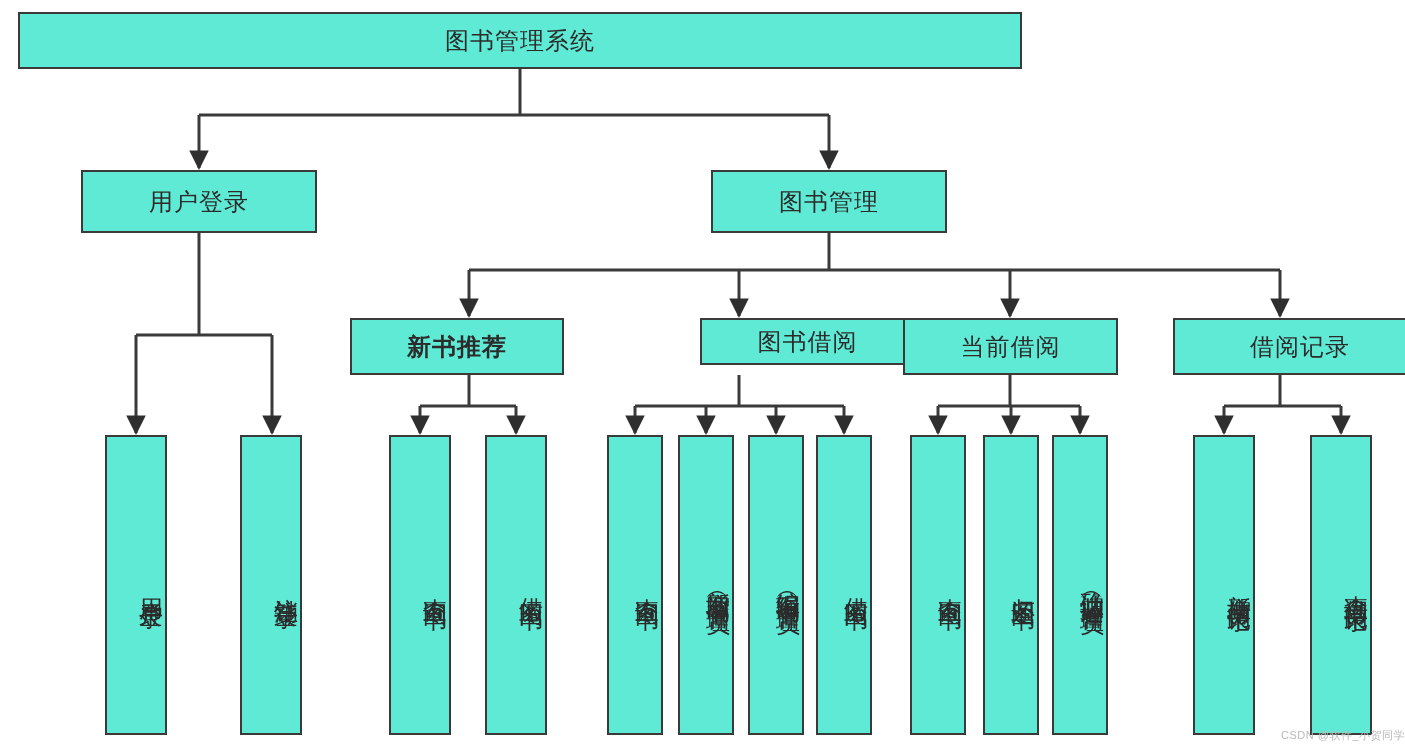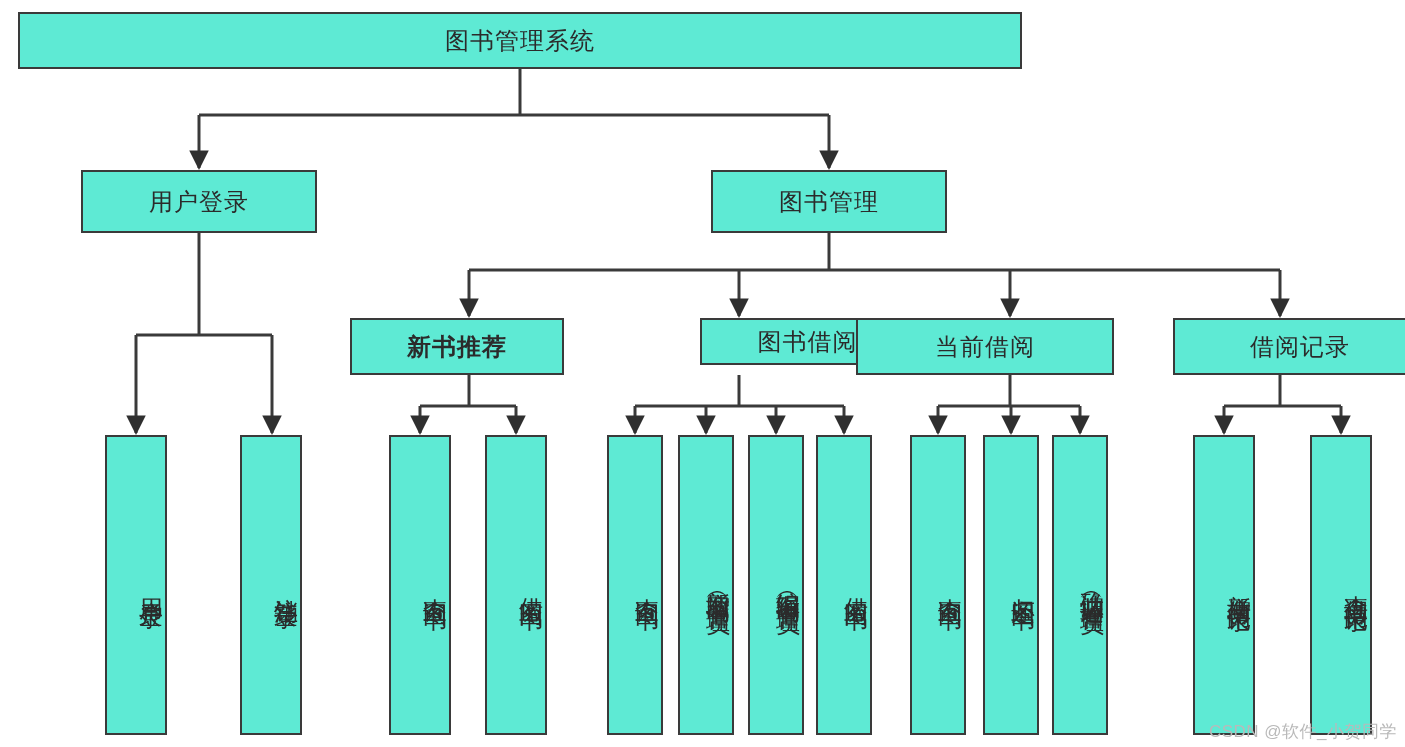--- a/index.html
+++ b/index.html
@@ -8,21 +8,21 @@
   #diagram{position:relative;width:1405px;height:747px;background:#fff;}
   svg#edges{position:absolute;left:0;top:0;width:1405px;height:747px;}
   .node{position:absolute;box-sizing:border-box;background:#5eead4;
         border:2.5px solid #3a3a3a;display:flex;align-items:center;
         justify-content:center;color:#2b2b2b;}
   .node.h{font-size:24px;letter-spacing:1px;}
   .node.v{writing-mode:vertical-rl;text-orientation:upright;
           font-size:24px;line-height:1.18;letter-spacing:3px;
           padding:10px 0;align-items:flex-start;justify-content:center;}
   .node.v span{display:block;}
-  #watermark{position:absolute;right:8px;bottom:4px;font-size:17px;
+  #watermark{position:absolute;right:0;bottom:4px;font-size:11px;
              color:#b9b9b9;letter-spacing:0.5px;white-space:nowrap;}
 </style>
 </head>
 <body>
 
 <div id="diagram">
 
   <svg id="edges" viewBox="0 0 1405 747" xmlns="http://www.w3.org/2000/svg">
     <defs>
       <marker id="arrow" viewBox="0 0 10 10" refX="9" refY="5" markerWidth="6.5" markerHeight="6.5" orient="auto-start-reverse">
@@ -83,21 +83,21 @@
   <div class="node h" style="left:711px;top:170px;width:236px;height:63px;font-family:Liberation Serif, serif;">
     <span>图书管理</span>
   </div>
 
   <div class="node h" style="left:350px;top:318px;width:214px;height:57px;font-weight:bold;">
     <span>新书推荐</span>
   </div>
   <div class="node h" style="left:664px;top:318px;width:215px;height:47px;margin-left:36px;">
     <span>图书借阅</span>
   </div>
-  <div class="node h" style="left:856px;top:318px;width:258px;height:57px;font-family:Liberation Serif, serif;">
+  <div class="node h" style="left:903px;top:318px;width:215px;height:57px;font-family:Liberation Serif, serif;">
     <span>当前借阅</span>
   </div>
   <div class="node h" style="left:1173px;top:318px;width:254px;height:57px;">
     <span>借阅记录</span>
   </div>
 
   <div class="node v" style="left:105px;top:435px;width:62px;height:300px;">
     <span>用户登录</span>
   </div>
   <div class="node v" style="left:240px;top:435px;width:62px;height:300px;">

